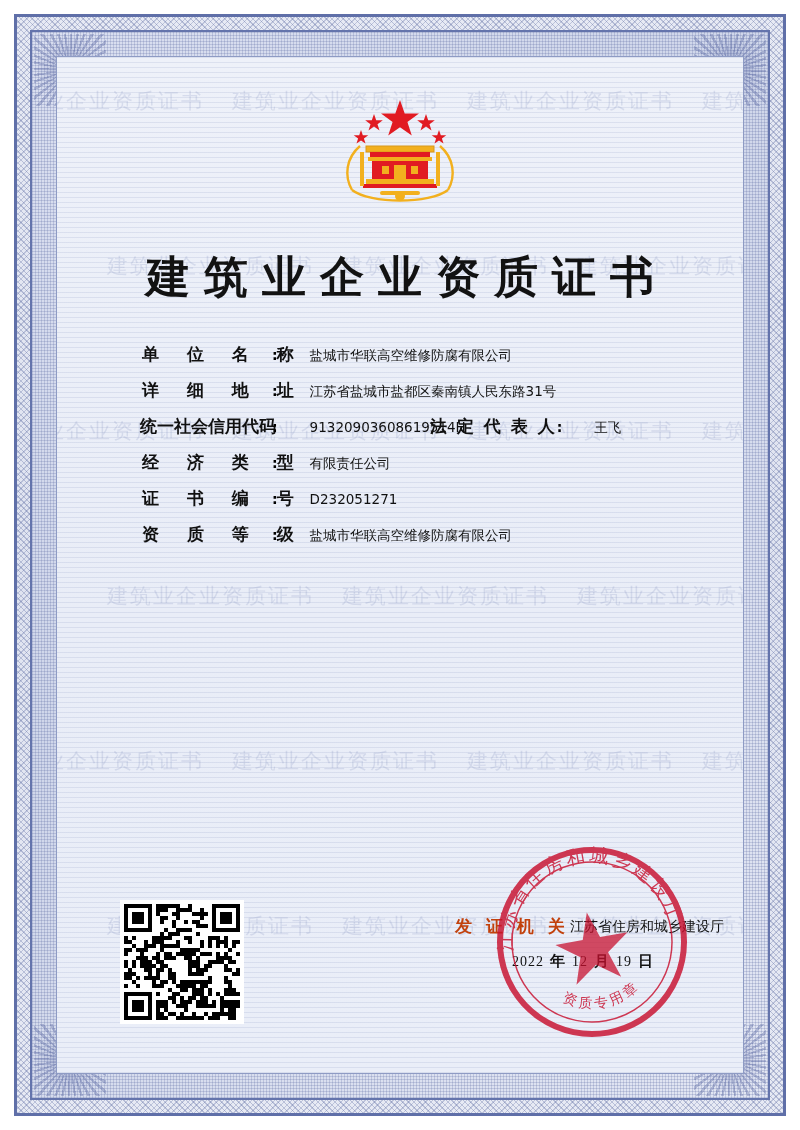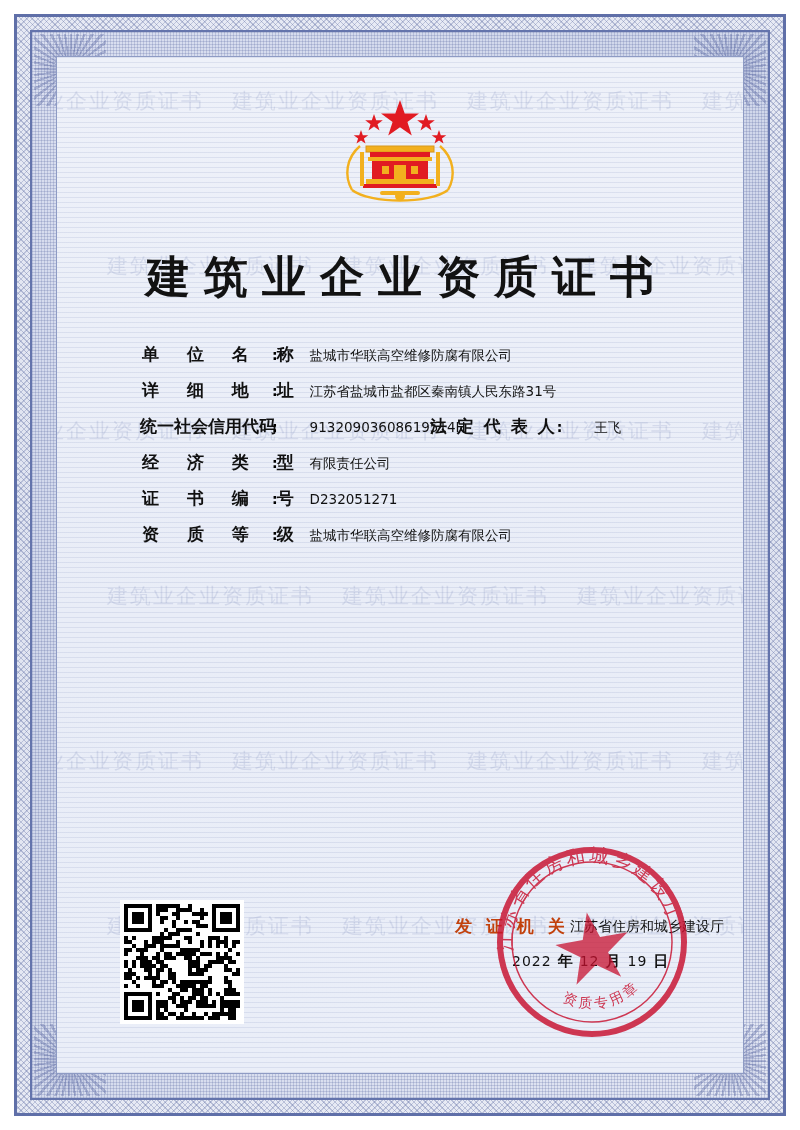--- a/index.html
+++ b/index.html
@@ -178,21 +178,21 @@
     letter-spacing: 0px;
   }
   .datebar {
     position: absolute;
     left: 512px;
     top: 952px;
     font-size: 15px;
     color: #111;
     letter-spacing: 1px;
   }
-  .datebar .num { font-size: 14px; }
+  .datebar .num { font-size: 14px; font-family: Liberation Serif, serif; }
   .datebar .cn { font-weight: bold; margin: 0 6px; }
 
   .seal {
     position: absolute;
     left: 488px;
     top: 838px;
     width: 208px;
     height: 208px;
     transform: rotate(-10deg);
     opacity: 0.82;

